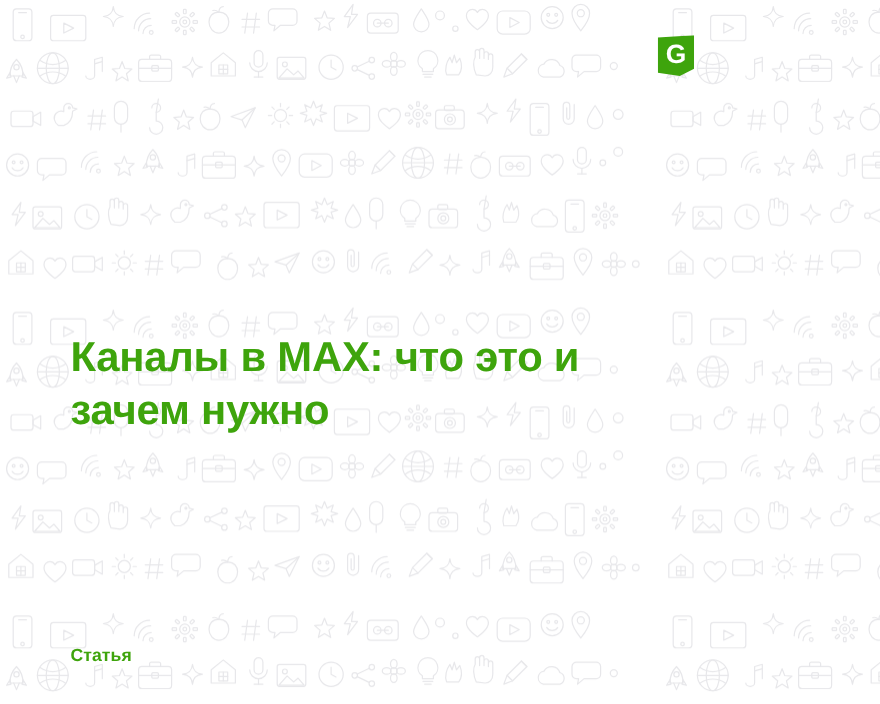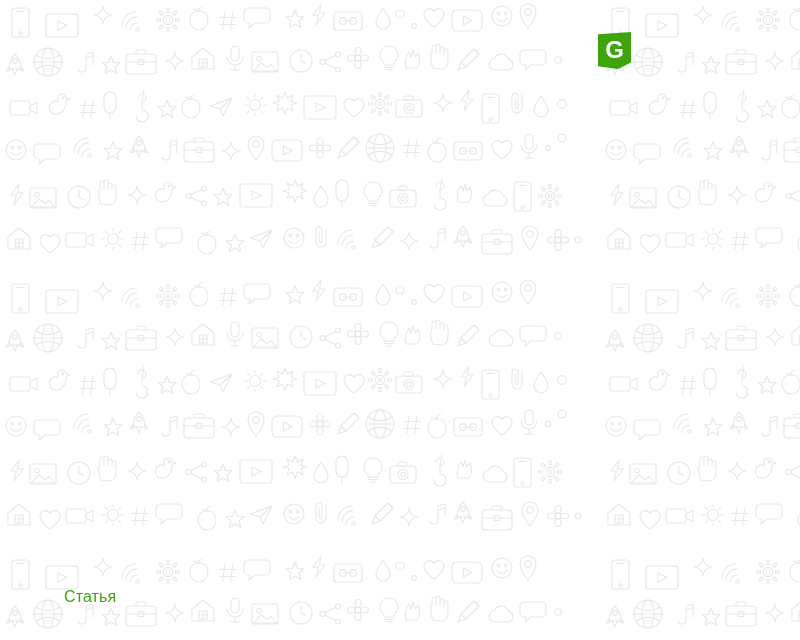--- a/index.html
+++ b/index.html
@@ -88,21 +88,21 @@
   #headline .line { display: block; white-space: nowrap; }
 
   
   #kicker {
     position: absolute;
     left: 64px;
     top: 587px;
     z-index: 3;
     color: #3ea40c;
     font-size: 16px;
-    font-weight: normal;
+    font-weight: bold;
     line-height: 20px;
     letter-spacing: 0.1px;
   }
 </style>
 </head>
 <body>
 
 <div id="cover">
 
   <div id="pattern">
@@ -448,16 +448,20 @@
 
   <div id="logo">
     <span class="mark">
       <svg viewBox="0 0 33 37" xmlns="http://www.w3.org/2000/svg" aria-hidden="true">
         <path d="M0 2.2 L33 0 L33 30.5 L20 37 L0 34.2 Z" fill="#3ea40c"></path>
       </svg>
       <span class="glyph">G</span>
     </span>
   </div>
 
+  <h1 id="headline">
+    <span class="line">Каналы в MAX: что это и</span>
+    <span class="line">зачем нужно</span>
+  </h1>
 
   <div id="kicker">Статья</div>
 
 </div>
 
 </body></html>

